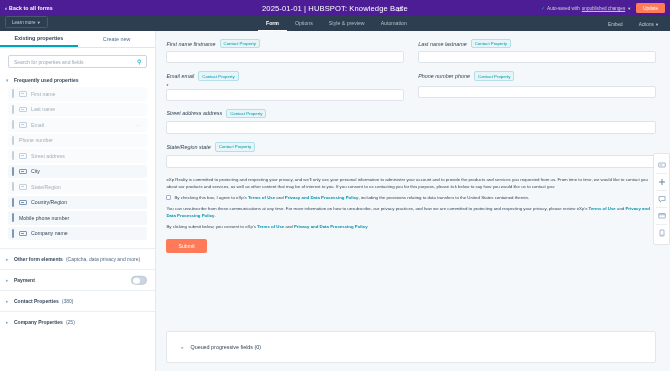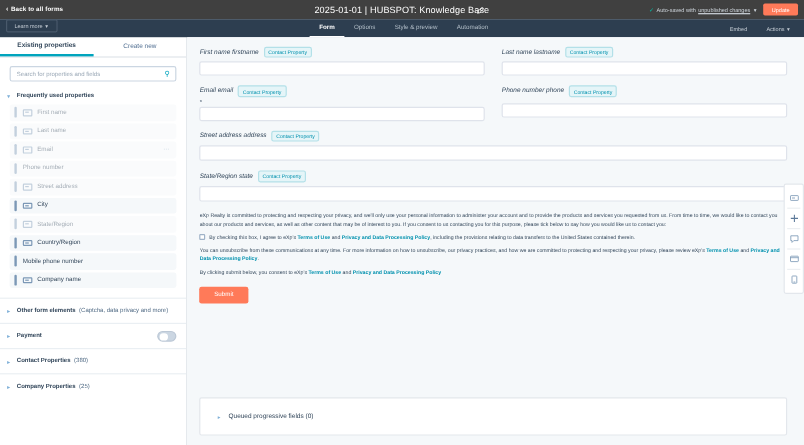--- a/index.html
+++ b/index.html
@@ -6,21 +6,21 @@
   html, body {
     width: 670px; height: 371px;
     font-family: "Liberation Sans", sans-serif;
     background: #f5f8fa;
     overflow: hidden;
   }
   .app { position: relative; width: 670px; height: 371px; display: flex; flex-direction: column; }
 
   
   .topbar {
-    height: 16px; background: #404040; color: #fff;
+    height: 16px; background: #4c1d95; color: #fff;
     display: flex; align-items: center; flex: 0 0 auto;
     padding: 0 5px; position: relative;
   }
   .back-link { display: flex; align-items: center; gap: 2px; font-size: 5.2px; font-weight: bold; color: #fff; letter-spacing: .1px; }
   .chev-left { font-size: 6px; line-height: 1; display: inline-block; }
   .topbar-title {
     position: absolute; left: 262px; top: 50%; transform: translateY(-50%);
     font-size: 7.6px; color: #fff; letter-spacing: .1px; white-space: nowrap;
   }
   .pencil-icon { position: absolute; left: 397px; top: 5px; width: 7px; height: 7px; opacity: .85; }

